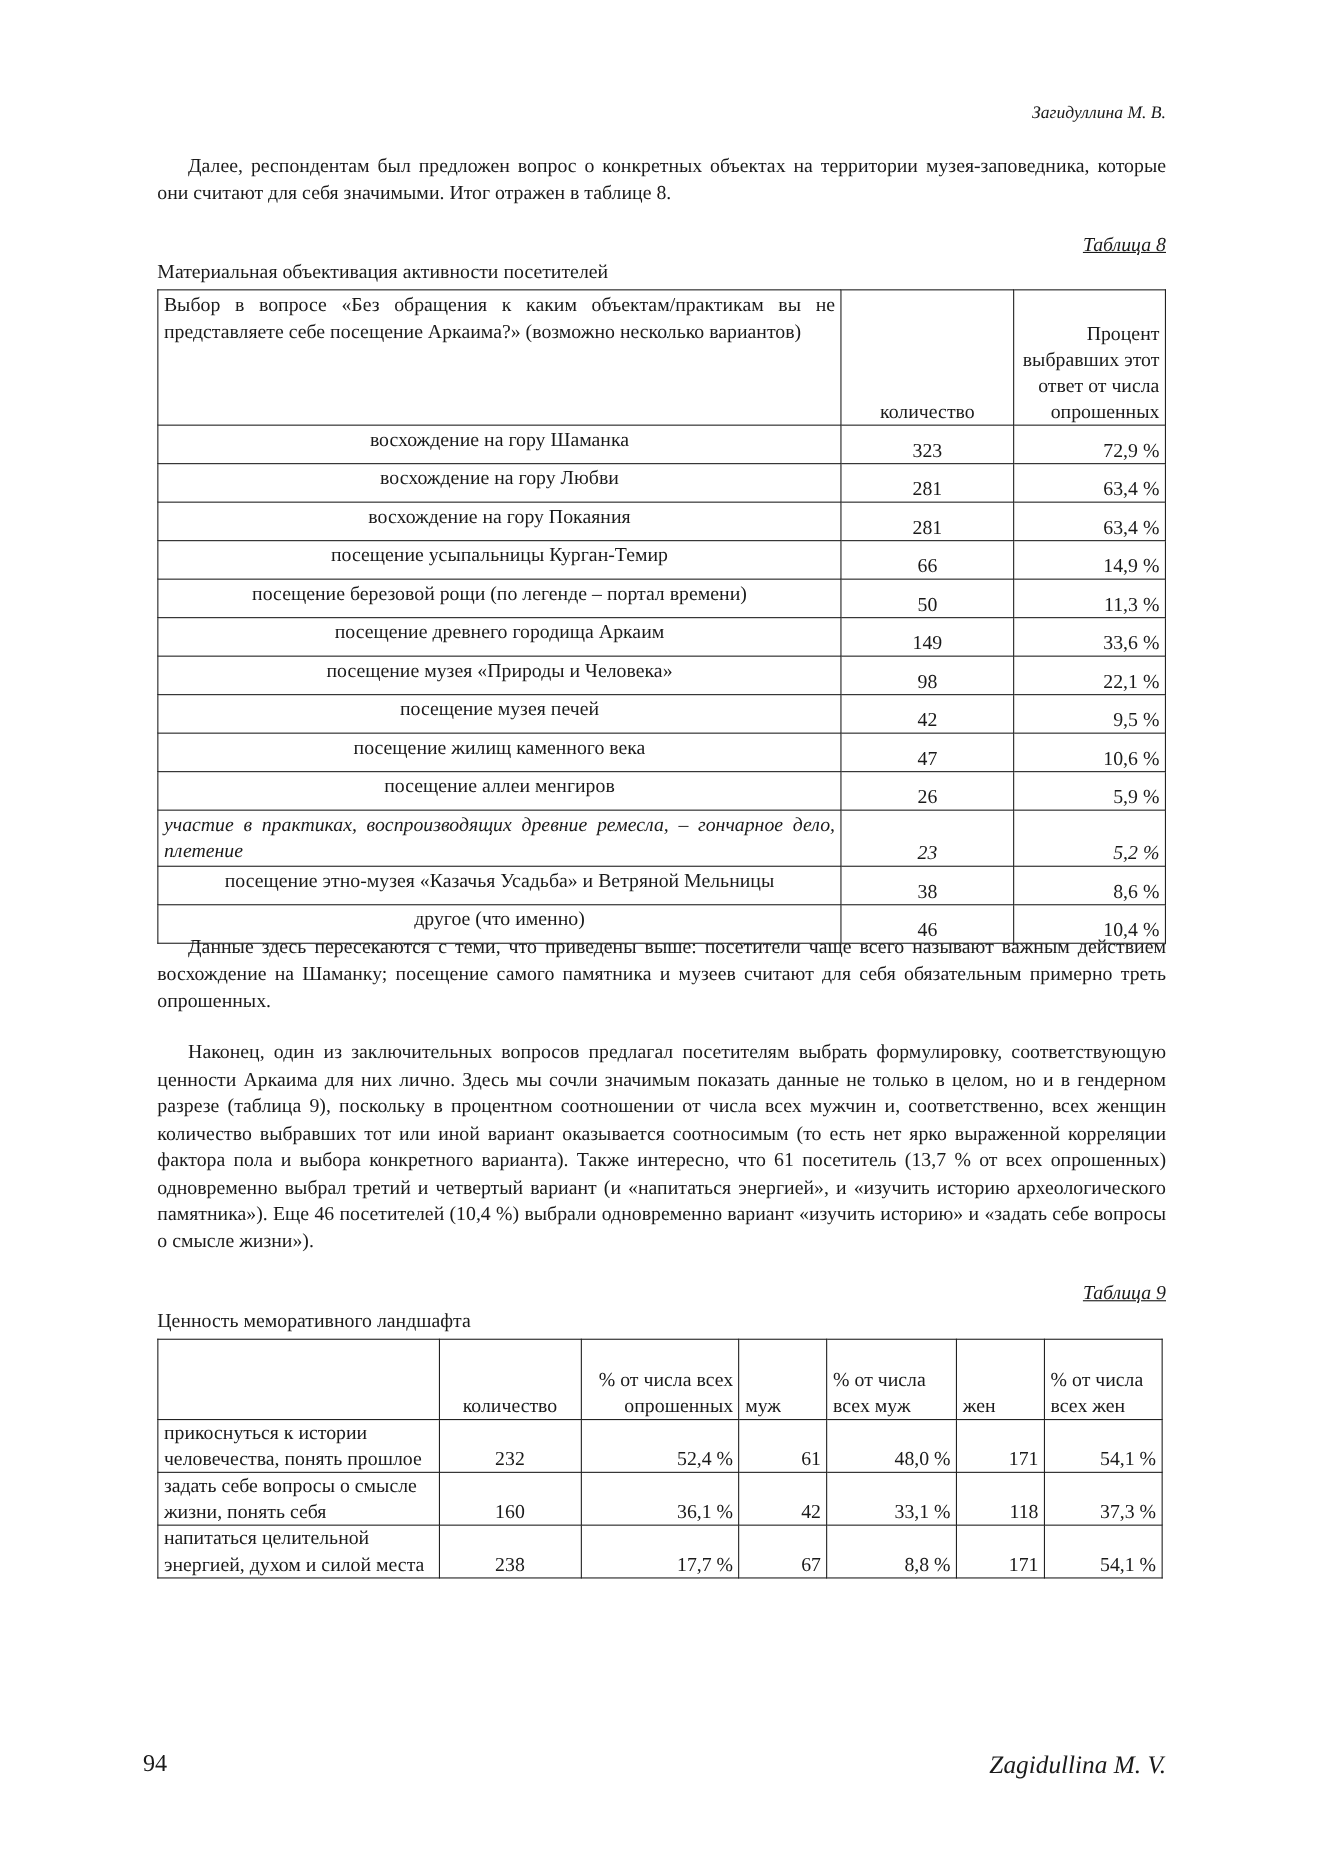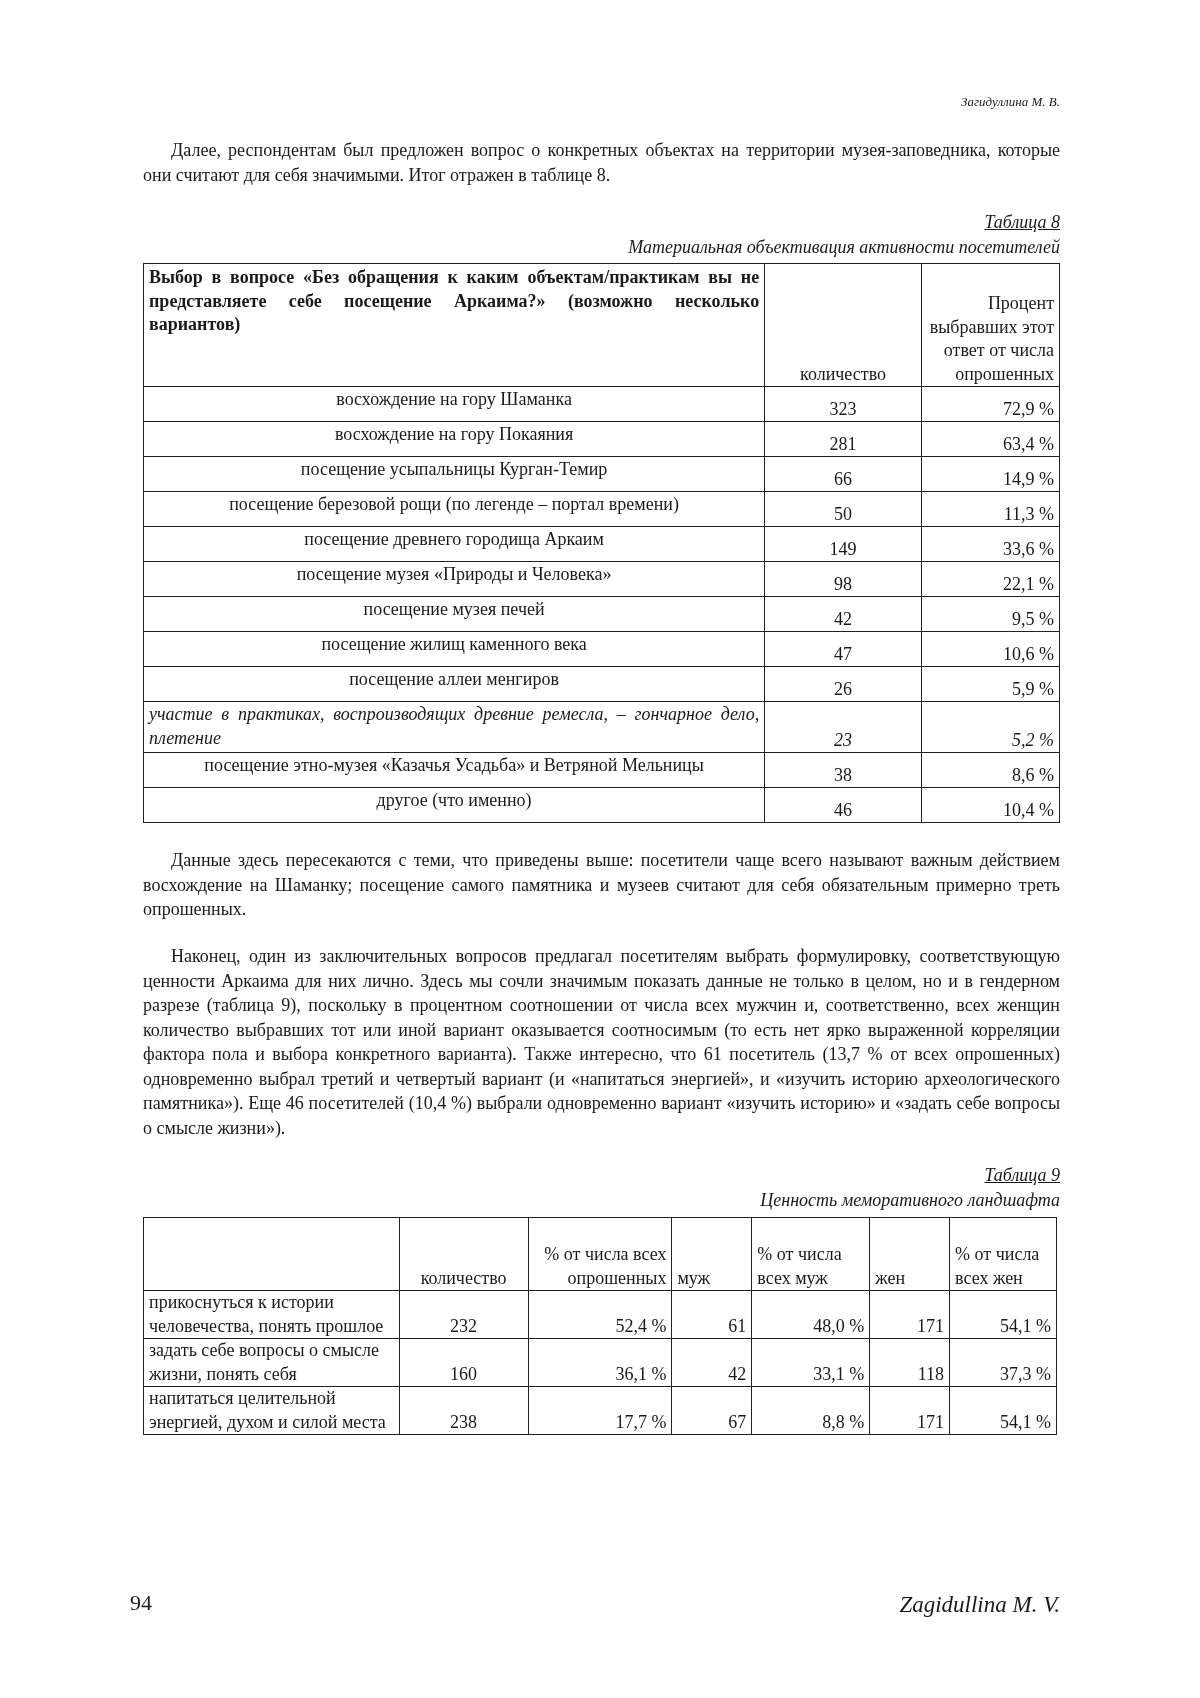--- a/index.html
+++ b/index.html
@@ -1,36 +1,36 @@
 <!DOCTYPE html>
 <html><head>
 <meta charset="utf-8">
 <style>
   html, body { margin: 0; padding: 0; background: #ffffff; }
   body { width: 1200px; height: 1698px; position: relative; overflow: hidden;
          font-family: "Liberation Serif", "DejaVu Serif", serif; color: #1a1a1a; }
   .page { position: absolute; left: 0; top: 0; width: 1200px; height: 1698px; }
-  .running-head { position: absolute; top: 94px; right: 140px; font-style: italic; font-size: 13px; }
+  .running-head { position: absolute; top: 94px; right: 140px; font-style: italic; font-size: 16px; }
   .para { position: absolute; left: 143px; width: 917px; font-size: 18px; line-height: 24.5px;
           text-align: justify; text-indent: 28px; margin: 0; }
   .p1 { top: 138px; }
   .p2 { top: 848px; }
   .p3 { top: 944px; }
   .table-label { position: absolute; right: 140px; font-style: italic; font-size: 18px; text-decoration: underline; }
   .tl8 { top: 212px; }
   .tl9 { top: 1165px; }
-  .table-caption { position: absolute; left: 143px; width: 917px; text-align: right; font-style: italic; font-size: 18px; }
+  .table-caption { position: absolute; left: 143px; width: 917px; text-align: left; font-size: 18px; }
   .tc8 { top: 237px; }
   .tc9 { top: 1190px; }
   table { position: absolute; border-collapse: collapse; font-size: 18px; line-height: 23.5px; }
   td, th { border: 1.6px solid #222; font-weight: normal; vertical-align: bottom; padding: 0 5px; }
   #t8 { left: 143px; top: 263px; width: 917px; }
   #t8 col.c1 { width: 622px; } #t8 col.c2 { width: 157px; } #t8 col.c3 { width: 138px; }
   #t8 thead th { height: 120px; }
-  #t8 thead th.h1 { text-align: justify; vertical-align: top; padding-top: 2px; font-weight: bold; }
+  #t8 thead th.h1 { text-align: justify; vertical-align: top; padding-top: 2px; }
   #t8 thead th.h2 { text-align: center; }
   #t8 thead th.h3 { text-align: right; }
   #t8 tbody td { height: 28px; }
   #t8 tbody td.lbl { vertical-align: top; text-align: center; padding-top: 1px; }
   #t8 tbody td.num { text-align: center; padding-top: 6px; }
   #t8 tbody td.pct { text-align: right; padding-top: 6px; }
   #t8 tbody tr.tall td { height: 44px; font-style: italic; }
   #t8 tbody tr.tall td.lbl { text-align: justify; }
   #t9 { left: 143px; top: 1217px; width: 914px; }
   #t9 col.d1 { width: 256px; } #t9 col.d2 { width: 129px; } #t9 col.d3 { width: 144px; }
@@ -70,20 +70,25 @@
         <th class="h3">Процент выбравших этот ответ от числа опрошенных</th>
       </tr>
     </thead>
     <tbody>
       <tr>
         <td class="lbl">восхождение на гору Шаманка</td>
         <td class="num">323</td>
         <td class="pct">72,9 %</td>
       </tr>
       <tr>
+        <td class="lbl">восхождение на гору Любви</td>
+        <td class="num">281</td>
+        <td class="pct">63,4 %</td>
+      </tr>
+      <tr>
         <td class="lbl">восхождение на гору Покаяния</td>
         <td class="num">281</td>
         <td class="pct">63,4 %</td>
       </tr>
       <tr>
         <td class="lbl">посещение усыпальницы Курган-Темир</td>
         <td class="num">66</td>
         <td class="pct">14,9 %</td>
       </tr>
       <tr>

